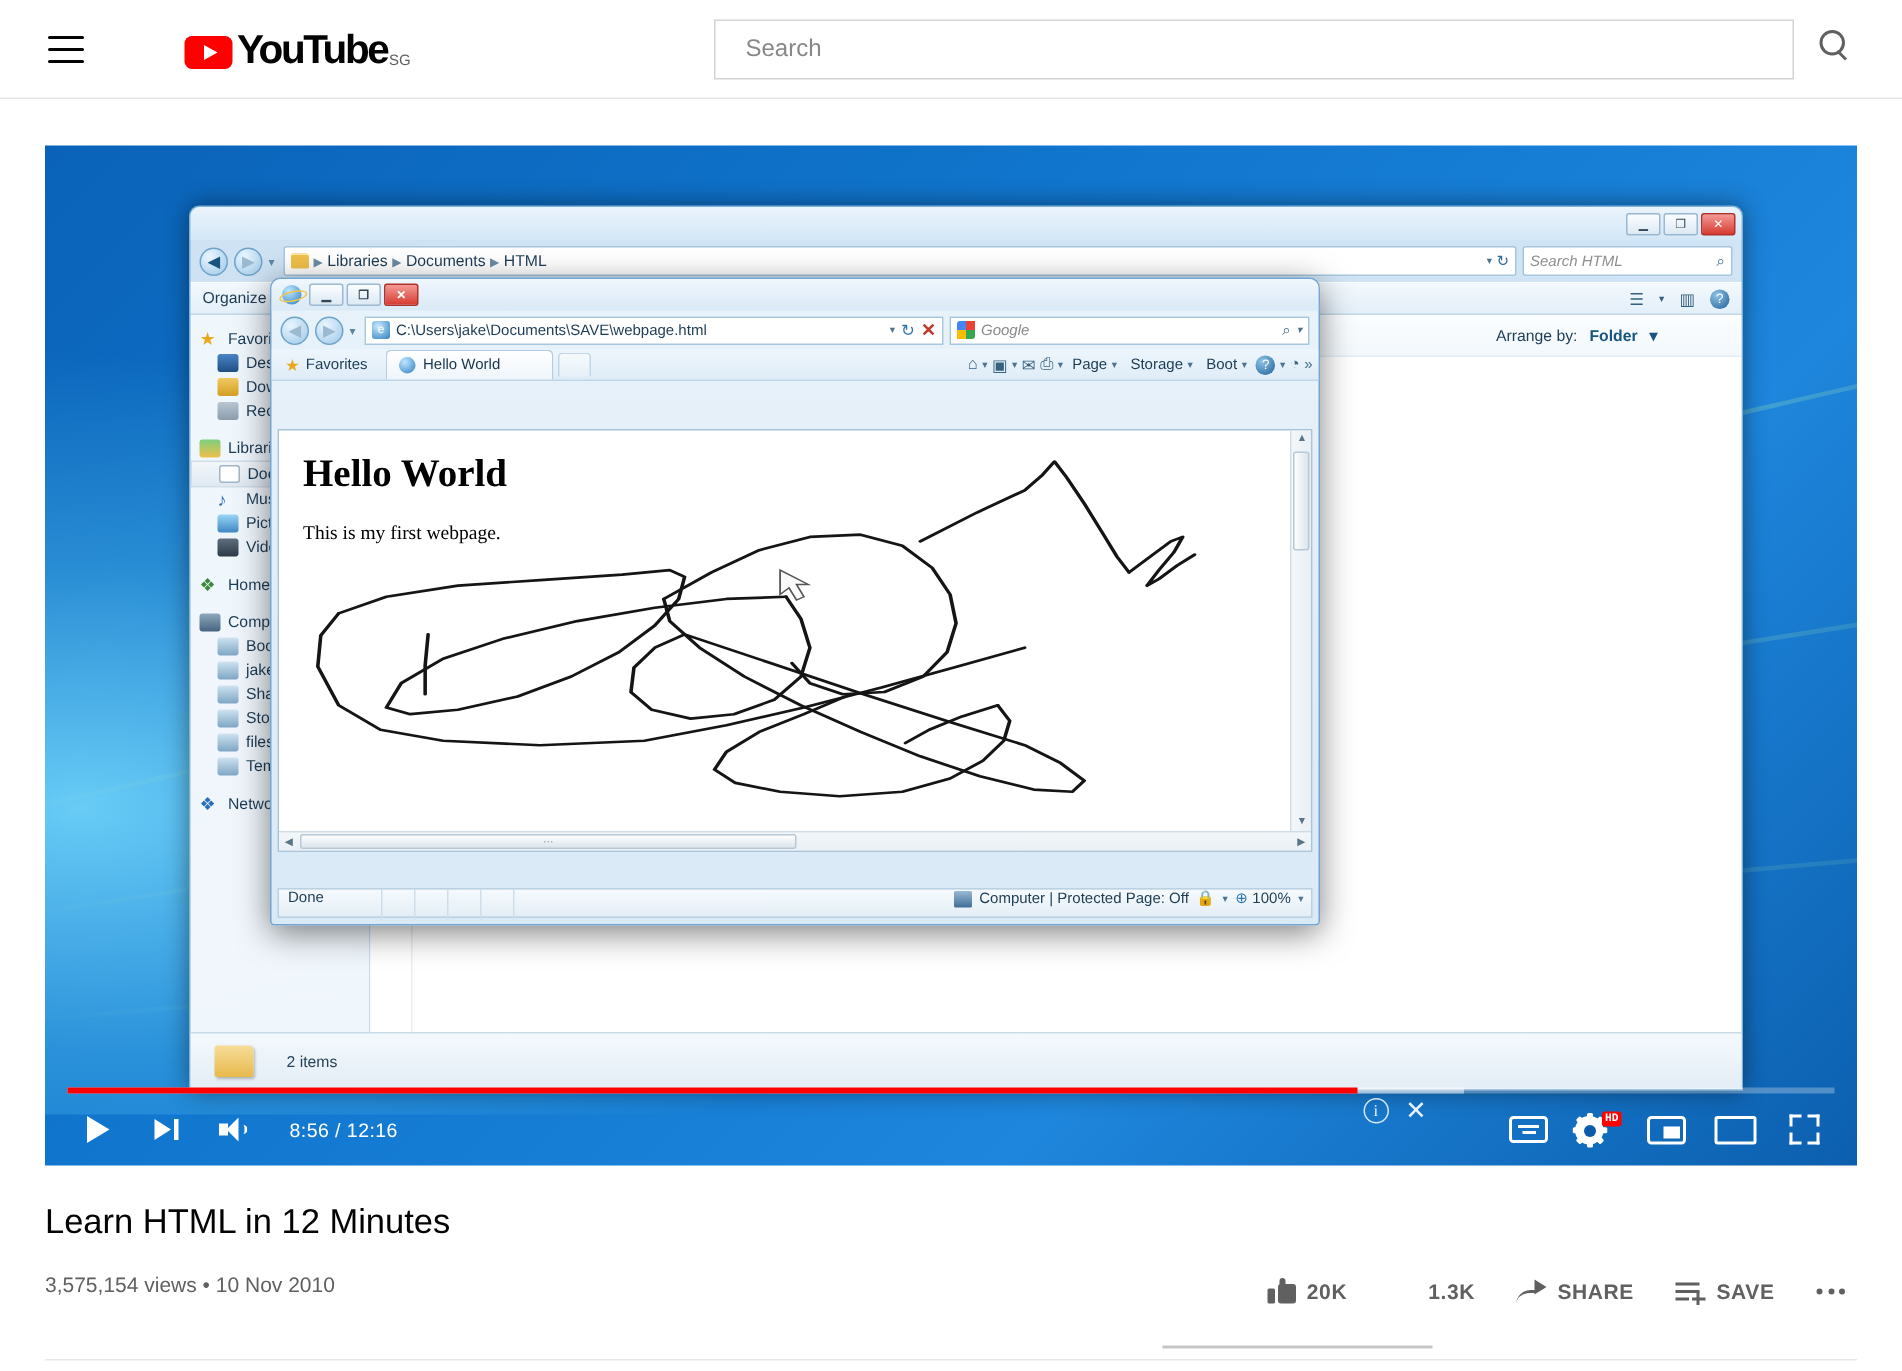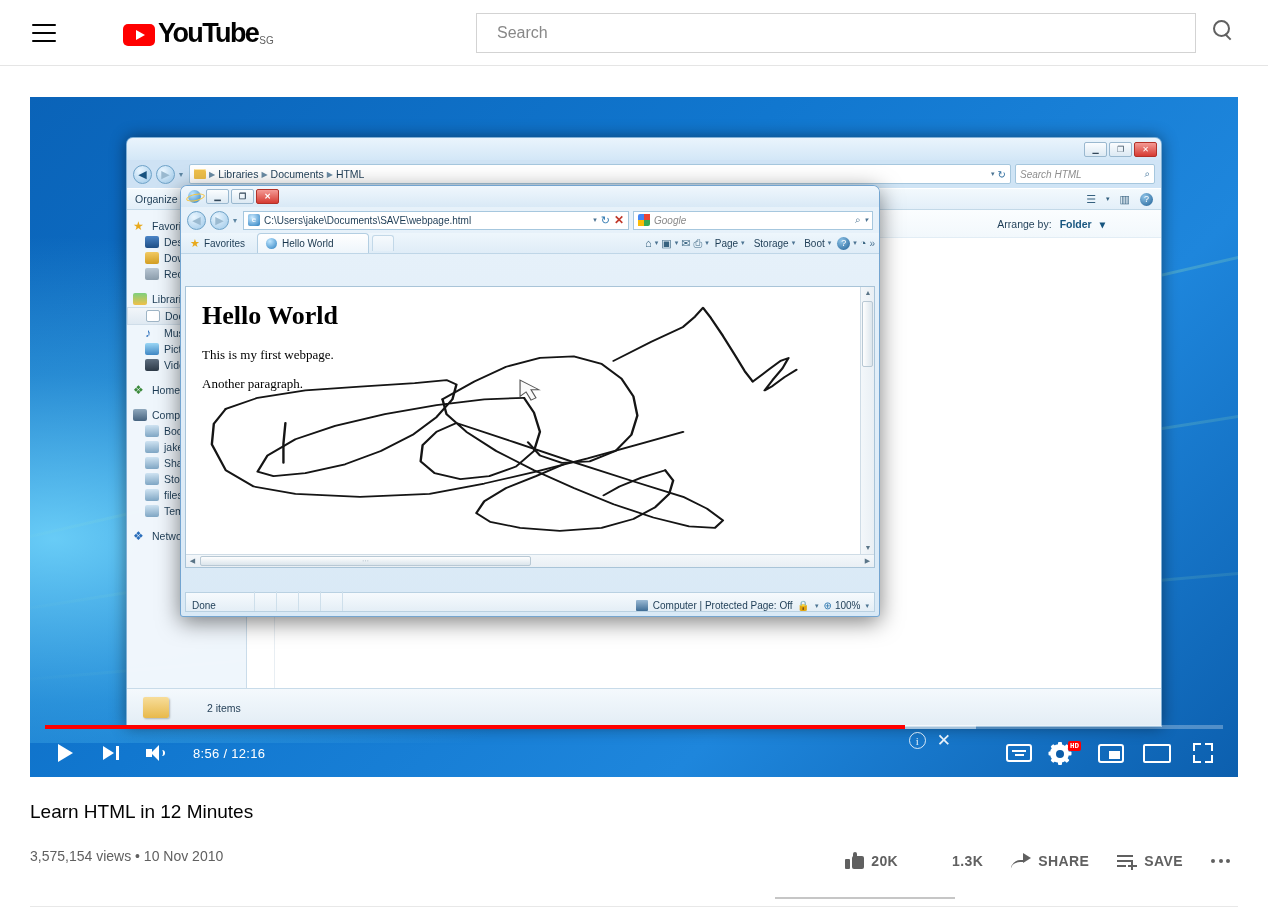--- a/index.html
+++ b/index.html
@@ -212,21 +212,21 @@
     border-bottom:1px solid #e2edf5;
   }
   .arrange-val{ color:#17557f; font-weight:bold; cursor:pointer;}
   .exp-files{ position:absolute; top:28px; left:0; right:0; bottom:0; background:#fff;}
   .exp-divider{ position:absolute; left:27px; top:0; bottom:0; width:1px; background:#e8eef3;}
 
   .exp-status{
     position:absolute; bottom:0; left:0; right:0; height:38px;
     background:linear-gradient(180deg,#f4f9fd,#e3edf5);
     border-top:1px solid #c8dbe9;
-    display:flex; align-items:center; padding-left:16px; gap:38px;
+    display:flex; align-items:center; padding-left:16px; gap:22px;
     font-size:10.5px; color:#28435a;
   }
   .folder-big{
     width:26px;height:21px;position:relative;
     background:linear-gradient(180deg,#f7dd9a,#e8b94b);
     border-radius:2px 3px 2px 2px;
     box-shadow:1px 1px 2px rgba(0,0,0,.25);
   }
 
   
@@ -379,21 +379,21 @@
     border:1px solid #b8c8d4;border-radius:2px;
     display:flex;align-items:center;justify-content:center;
     font-size:7px;color:#90a4b3;
   }
   .hs-track{ width:180px; }
 
   .ie-status{
     position:absolute; left:4px; right:4px; bottom:4px; height:20px;
     background:linear-gradient(180deg,#f6fafd,#e4eef6);
     border:1px solid #b9d1e2;
-    display:flex; align-items:flex-end;
+    display:flex; align-items:flex-start;
     font-size:10px; color:#1d3c55;margin-top:24px;
   }
   .st-done{ padding-left:6px; }
   .st-cells{ display:flex; margin-left:38px; }
   .st-cell{ width:22px; height:20px; border-left:1px solid #cedfeb;}
   .st-zone{
     margin-left:auto; display:flex; align-items:center; gap:5px; padding-right:5px;
   }
   .st-pc{
     width:12px;height:11px;flex:none;
@@ -498,21 +498,21 @@
   .fs-ic{ position:relative;width:20px;height:20px;}
   .fs-ic i{ position:absolute;width:8px;height:8px;}
   .fs-ic i:nth-child(1){left:0;top:0;border-left:2px solid #fff;border-top:2px solid #fff;}
   .fs-ic i:nth-child(2){right:0;top:0;border-right:2px solid #fff;border-top:2px solid #fff;}
   .fs-ic i:nth-child(3){left:0;bottom:0;border-left:2px solid #fff;border-bottom:2px solid #fff;}
   .fs-ic i:nth-child(4){right:0;bottom:0;border-right:2px solid #fff;border-bottom:2px solid #fff;}
 
   
   .vid-title{
     position:absolute; left:30px; top:801px;
-    font-size:19px; color:#030303; font-weight:normal;
+    font-size:23px; color:#030303; font-weight:normal;
   }
   .vid-meta{
     position:absolute; left:30px; top:848px;
     font-size:14px; color:#606060;
   }
   .actions{
     position:absolute; right:24px; top:843px;
     display:flex; align-items:center; gap:0;
   }
   .action{
@@ -784,21 +784,20 @@
         <span class="cv" style="font-size:7px;color:#4c7392">▾</span>
         <span class="cmd-ico">◔</span>
         <span class="cmd-chev">»</span>
       </div>
     </div>
 
     <div class="ie-page">
       <div class="page-content">
         <h1 class="page-h1">Hello World</h1>
         <p class="page-p">This is my first webpage.</p>
-        <p class="page-p">Another paragraph.</p>
       </div>
 
       <svg class="scribble" viewBox="0 0 692 379" preserveAspectRatio="none">
         <g fill="none" stroke="#151515" stroke-width="2.4" stroke-linejoin="round" stroke-linecap="round">
           <path d="M40 165 L28 185 L26 213 L40 248 L68 270 L110 280 L175 284 L245 280 L300 266 L352 250 L404 232 L455 213 L500 196"></path>
           <path d="M40 165 L72 150 L120 140 L175 135 L230 130 L262 126 L272 132 L268 152 L252 176 L228 200 L196 222 L160 240 L120 252 L88 256 L72 250 L82 228 L110 206 L150 188 L200 172 L252 160 L300 152 L340 150"></path>
           <path d="M340 150 L350 170 L356 196 L350 222 L332 243 L305 256 L276 260 L250 252 L236 236 L238 214 L252 196 L272 184"></path>
           <path name="long-diagonal" d="M272 184 L330 210 L392 238 L452 264 L500 284 L524 300 L540 316 L532 326 L506 324 L470 312 L430 294 L390 272 L350 248 L312 222 L282 196 L262 172 L258 152"></path>
           <path d="M258 152 L290 128 L322 108 L356 96 L390 94 L418 104 L438 124 L450 148 L454 174 L448 200 L432 222 L406 236 L378 238 L356 228 L344 210"></path>
           <path d="M430 100 L468 74 L500 54 L512 40 L520 28 L528 42 L540 66 L552 92 L562 114 L570 128"></path>

